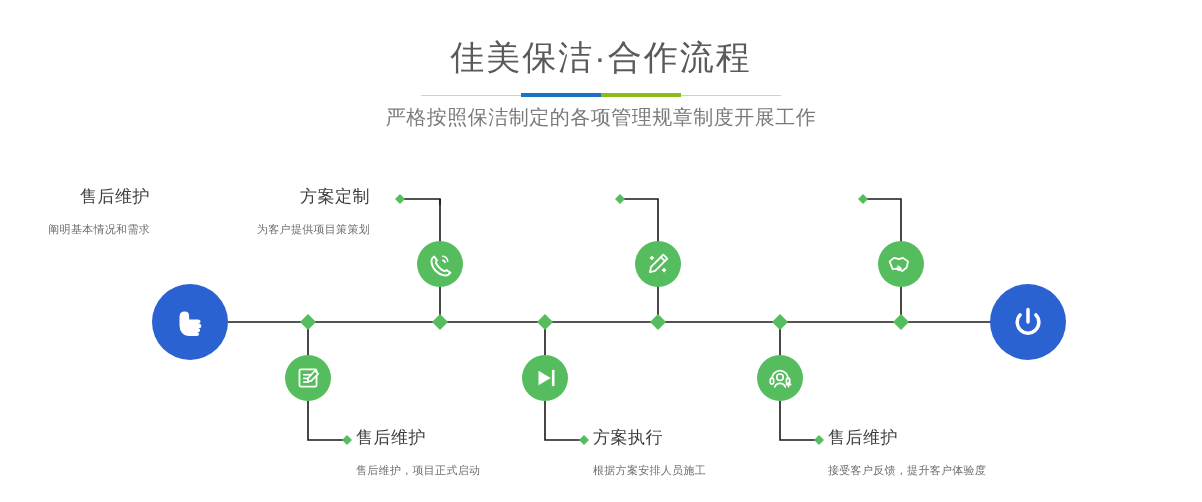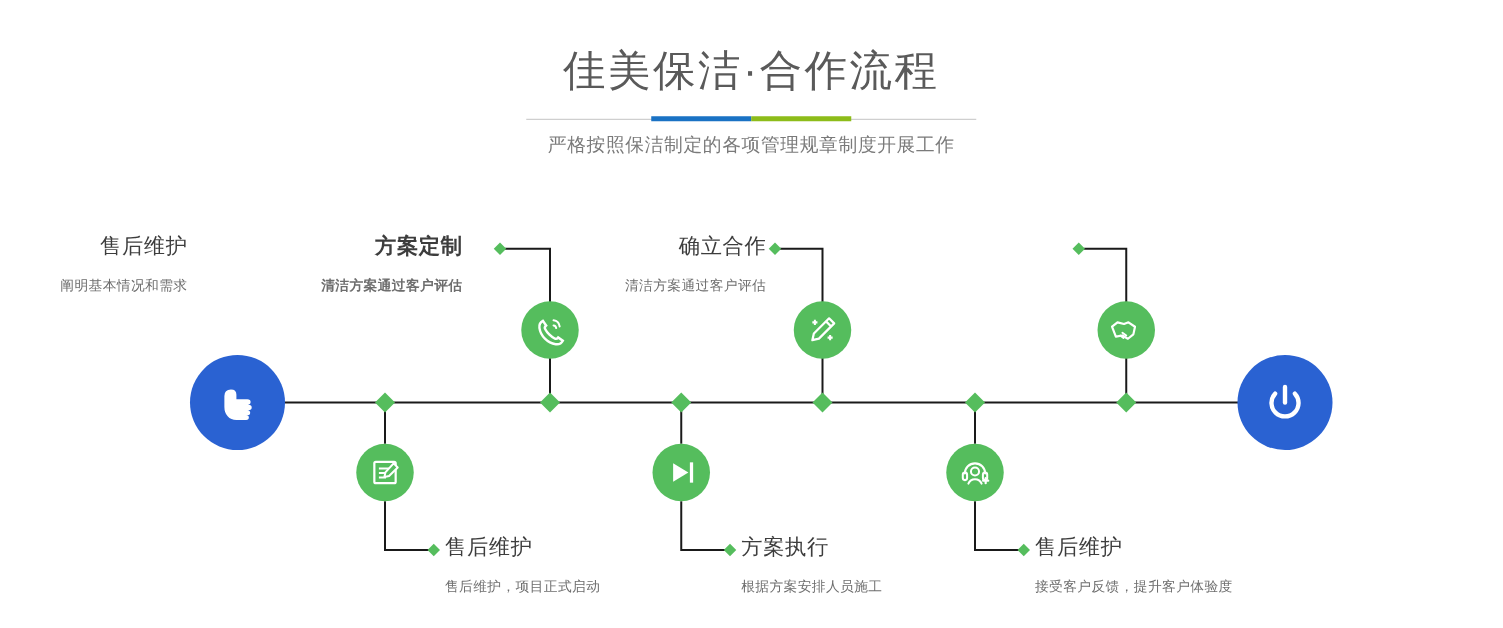--- a/index.html
+++ b/index.html
@@ -49,21 +49,21 @@
     top: -2px;
     width: 80px;
     height: 4px;
   }
   .divider .seg-blue  { left: 100px; background: #1a72c4; }
   .divider .seg-green { left: 180px; background: #8dbc1a; }
 
   .page-subtitle {
     margin: 0;
     padding-top: 11px;
-    font-size: 15px;
+    font-size: 20px;
     line-height: 20px;
     color: #7a7a7a;
     letter-spacing: .5px;
   }
 
   
   .flow {
     position: absolute;
     left: 0;
     top: 0;
@@ -248,29 +248,25 @@
         <path fill="none" stroke="#ffffff" stroke-width="2.2" stroke-linecap="round" d="M24 24 h5 M26.5 21.5 v5"></path>
       </svg>
     </span>
   </div>
 
   <div class="label above" style="right:808px; top:186px;">
     <div class="title">售后维护</div>
     <div class="desc">阐明基本情况和需求</div>
   </div>
 
-  <div class="label above" style="right:588px; top:186px;font-weight:bold;">
+  <div class="label above" style="right:588px; top:186px;">
     <div class="title">方案定制</div>
-    <div class="desc">清洁方案通过客户评估</div>
-  </div>
-
-  <div class="label above" style="right:345px; top:186px;">
-    <div class="title">确立合作</div>
-    <div class="desc">清洁方案通过客户评估</div>
-  </div>
+    <div class="desc">为客户提供项目策策划</div>
+  </div>
+
 
   <div class="label below" style="left:356px; top:427px;">
     <div class="title">售后维护</div>
     <div class="desc">售后维护，项目正式启动</div>
   </div>
 
   <div class="label below" style="left:828px; top:427px;">
     <div class="title">售后维护</div>
     <div class="desc">接受客户反馈，提升客户体验度</div>
   </div>

